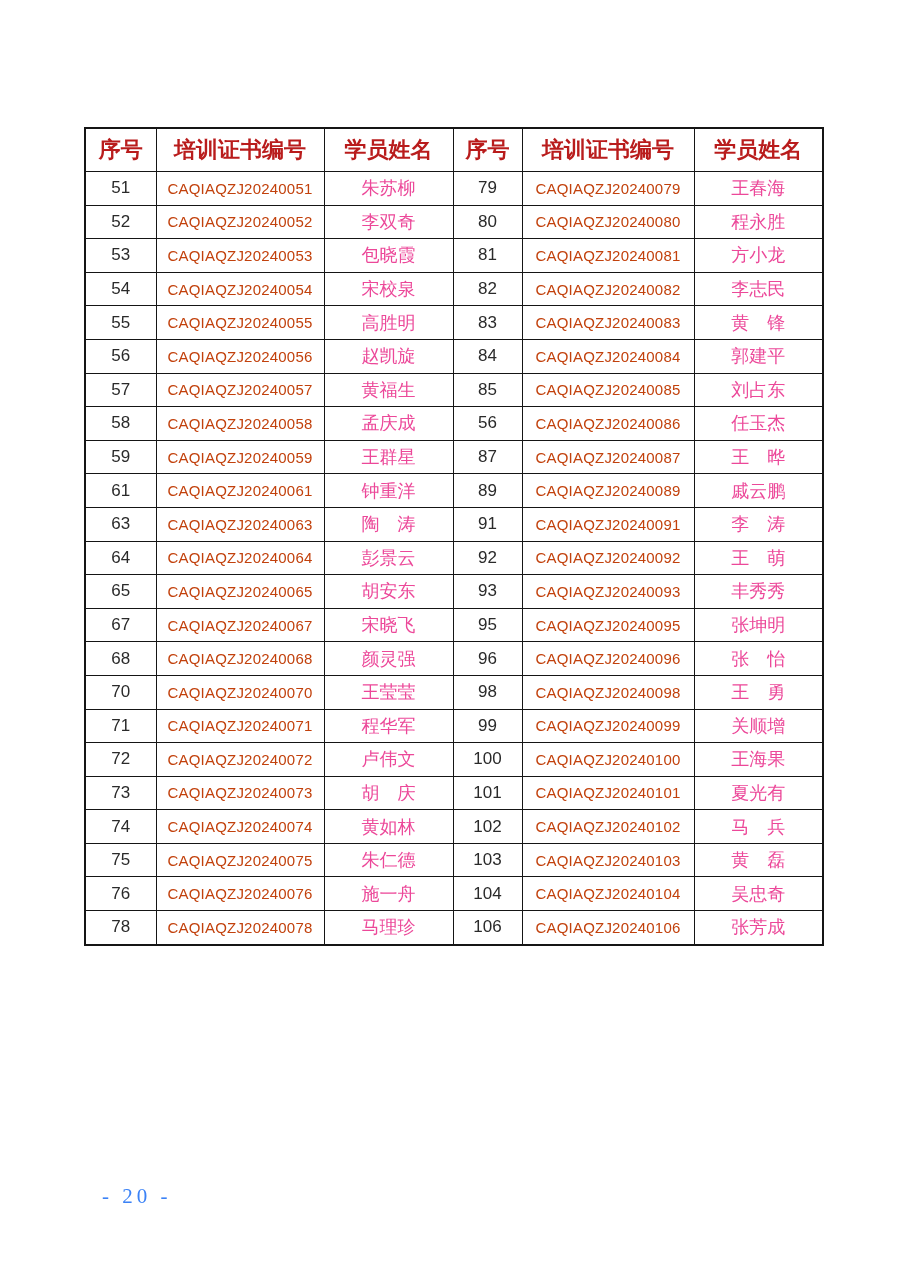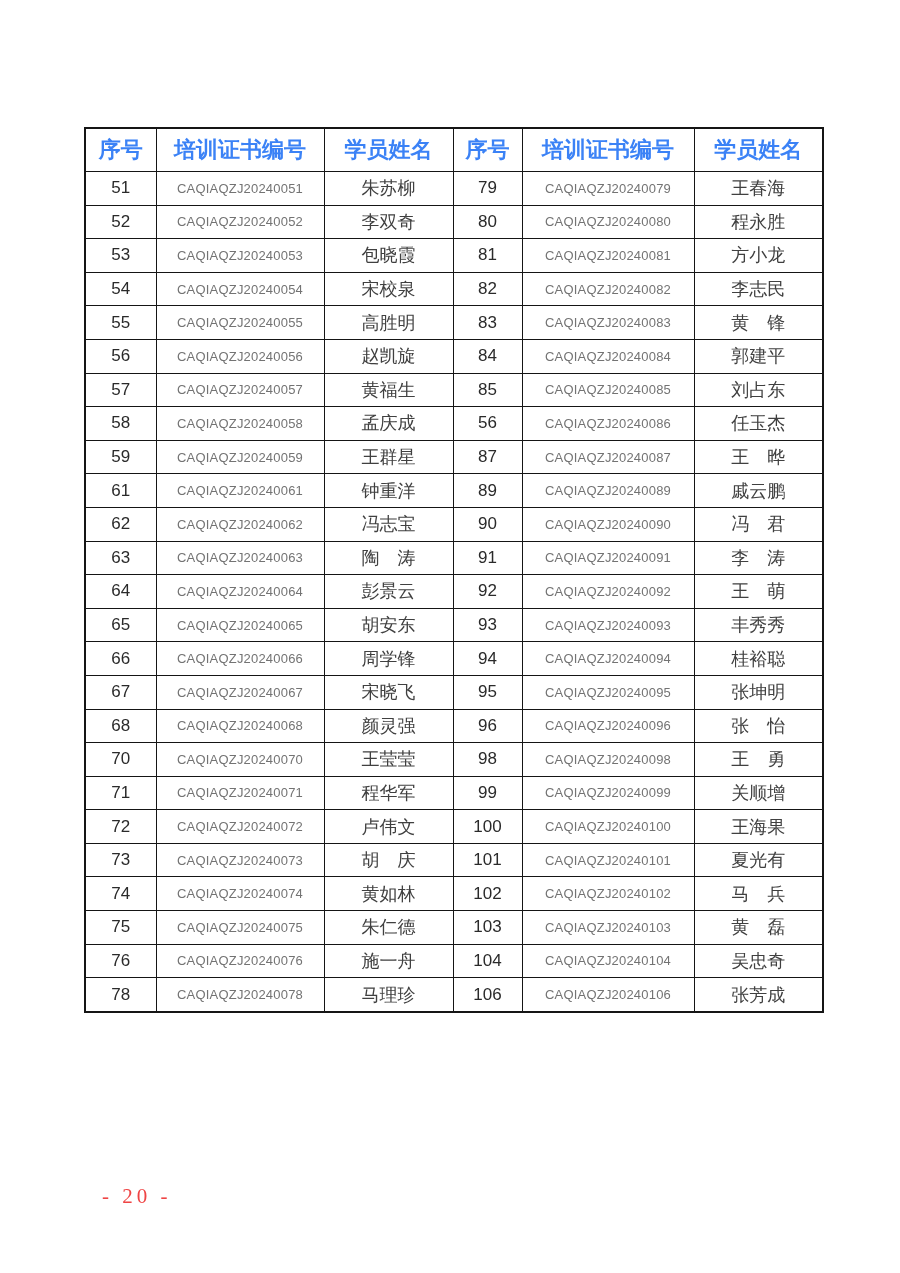--- a/index.html
+++ b/index.html
@@ -34,55 +34,55 @@
     vertical-align: middle;
     padding: 0;
     overflow: hidden;
     white-space: nowrap;
   }
   table.roster th {
     height: 42px;
     font-size: 22px;
     font-weight: 700;
     font-family: "Liberation Serif", serif;
-    color: #3b82f6;
+    color: #b91c1c;
   }
   table.roster td {
     height: 32.6px;
   }
   col.c-serial-l { width: 71px; }
   col.c-cert-l   { width: 168px; }
   col.c-name-l   { width: 129px; }
   col.c-serial-r { width: 69px; }
   col.c-cert-r   { width: 172px; }
   col.c-name-r   { width: 129px; }
   td.serial-cell {
     font-size: 17px;
     color: #2a2a2a;
     font-family: "Liberation Sans", sans-serif;
   }
   td.cert-cell {
-    font-size: 13px;
+    font-size: 15px;
     letter-spacing: 0.2px;
-    color: #737373;
+    color: #c2410c;
     font-family: "Liberation Sans", sans-serif;
   }
   td.name-cell {
     font-size: 18px;
-    color: #404040;
+    color: #ec4899;
     font-family: Liberation Mono, monospace;
   }
   .page-number {
     position: absolute;
     left: 102px;
     top: 1184px;
     font-size: 21px;
     letter-spacing: 4px;
     font-family: "Liberation Serif", serif;
-    color: #ef4444;
+    color: #3b82f6;
   }
 </style>
 </head>
 <body>
 
 <div class="page">
   <div class="table-wrap">
     <table class="roster">
       <colgroup>
         <col class="c-serial-l">
@@ -177,28 +177,20 @@
           </tr>
           <tr>
             <td class="serial-cell">61</td>
             <td class="cert-cell">CAQIAQZJ20240061</td>
             <td class="name-cell">钟重洋</td>
             <td class="serial-cell">89</td>
             <td class="cert-cell">CAQIAQZJ20240089</td>
             <td class="name-cell">戚云鹏</td>
           </tr>
           <tr>
-            <td class="serial-cell">62</td>
-            <td class="cert-cell">CAQIAQZJ20240062</td>
-            <td class="name-cell">冯志宝</td>
-            <td class="serial-cell">90</td>
-            <td class="cert-cell">CAQIAQZJ20240090</td>
-            <td class="name-cell">冯　君</td>
-          </tr>
-          <tr>
             <td class="serial-cell">63</td>
             <td class="cert-cell">CAQIAQZJ20240063</td>
             <td class="name-cell">陶　涛</td>
             <td class="serial-cell">91</td>
             <td class="cert-cell">CAQIAQZJ20240091</td>
             <td class="name-cell">李　涛</td>
           </tr>
           <tr>
             <td class="serial-cell">64</td>
             <td class="cert-cell">CAQIAQZJ20240064</td>
@@ -207,28 +199,20 @@
             <td class="cert-cell">CAQIAQZJ20240092</td>
             <td class="name-cell">王　萌</td>
           </tr>
           <tr>
             <td class="serial-cell">65</td>
             <td class="cert-cell">CAQIAQZJ20240065</td>
             <td class="name-cell">胡安东</td>
             <td class="serial-cell">93</td>
             <td class="cert-cell">CAQIAQZJ20240093</td>
             <td class="name-cell">丰秀秀</td>
-          </tr>
-          <tr>
-            <td class="serial-cell">66</td>
-            <td class="cert-cell">CAQIAQZJ20240066</td>
-            <td class="name-cell">周学锋</td>
-            <td class="serial-cell">94</td>
-            <td class="cert-cell">CAQIAQZJ20240094</td>
-            <td class="name-cell">桂裕聪</td>
           </tr>
           <tr>
             <td class="serial-cell">67</td>
             <td class="cert-cell">CAQIAQZJ20240067</td>
             <td class="name-cell">宋晓飞</td>
             <td class="serial-cell">95</td>
             <td class="cert-cell">CAQIAQZJ20240095</td>
             <td class="name-cell">张坤明</td>
           </tr>
           <tr>

